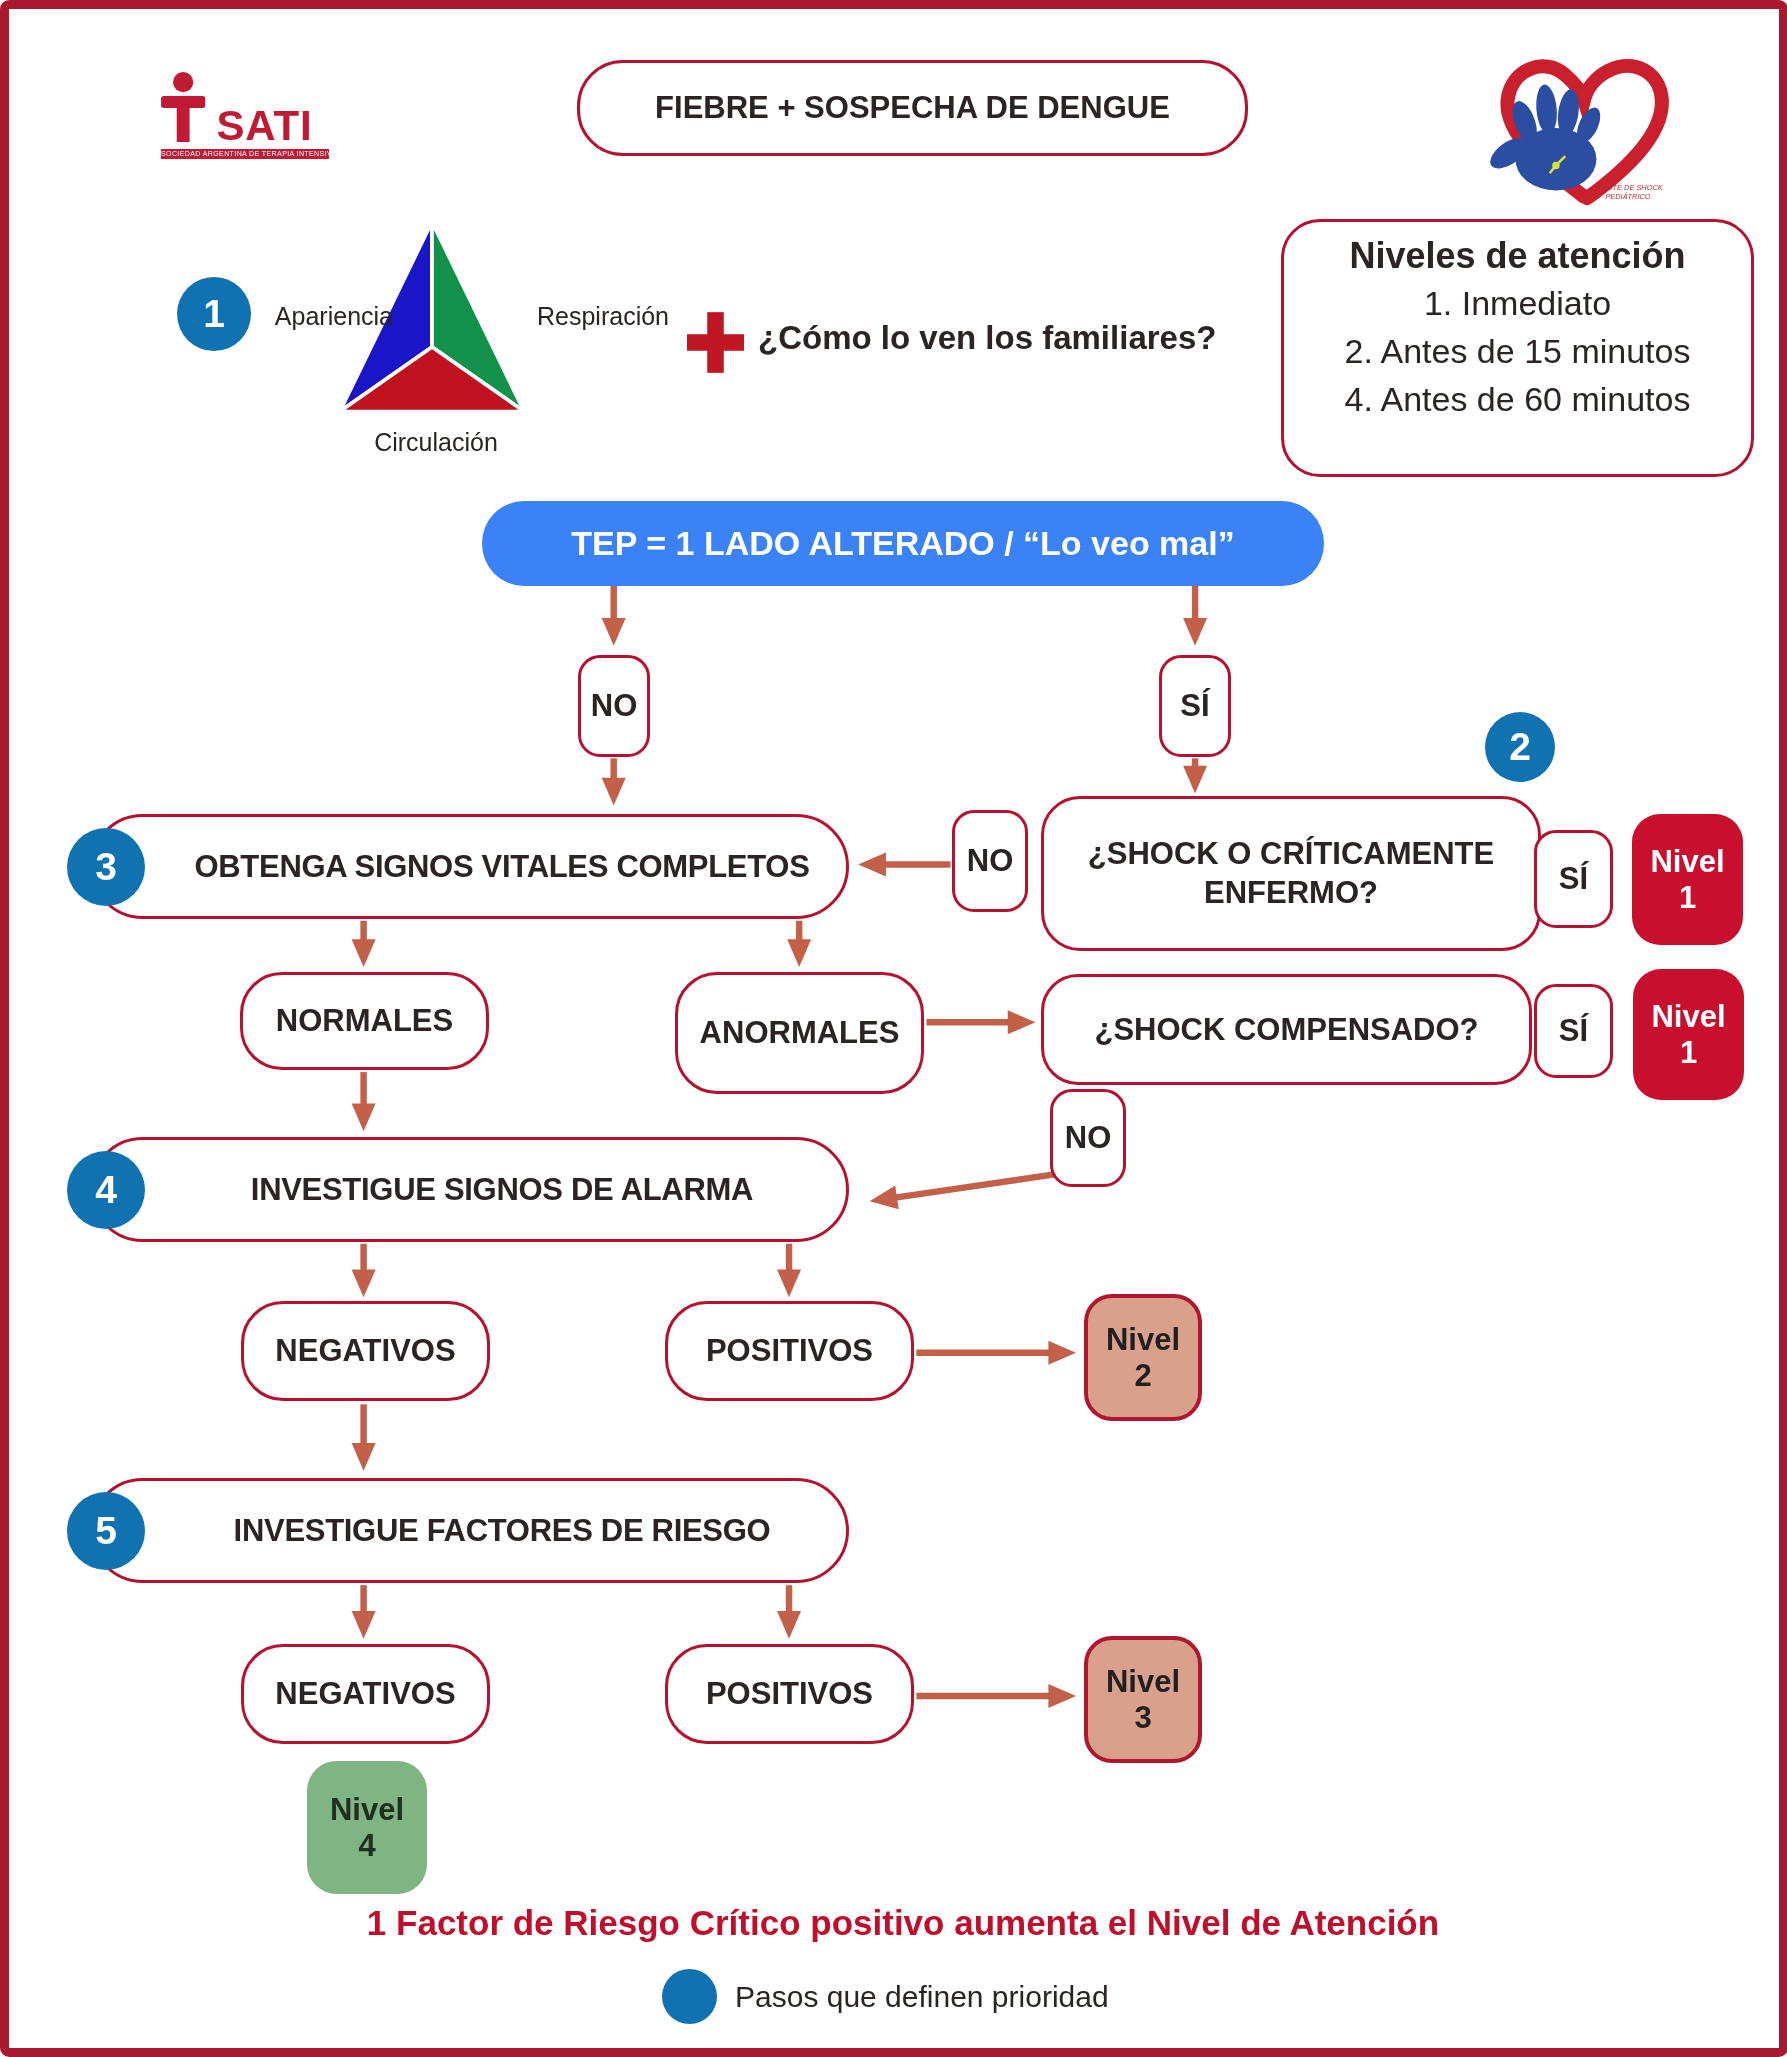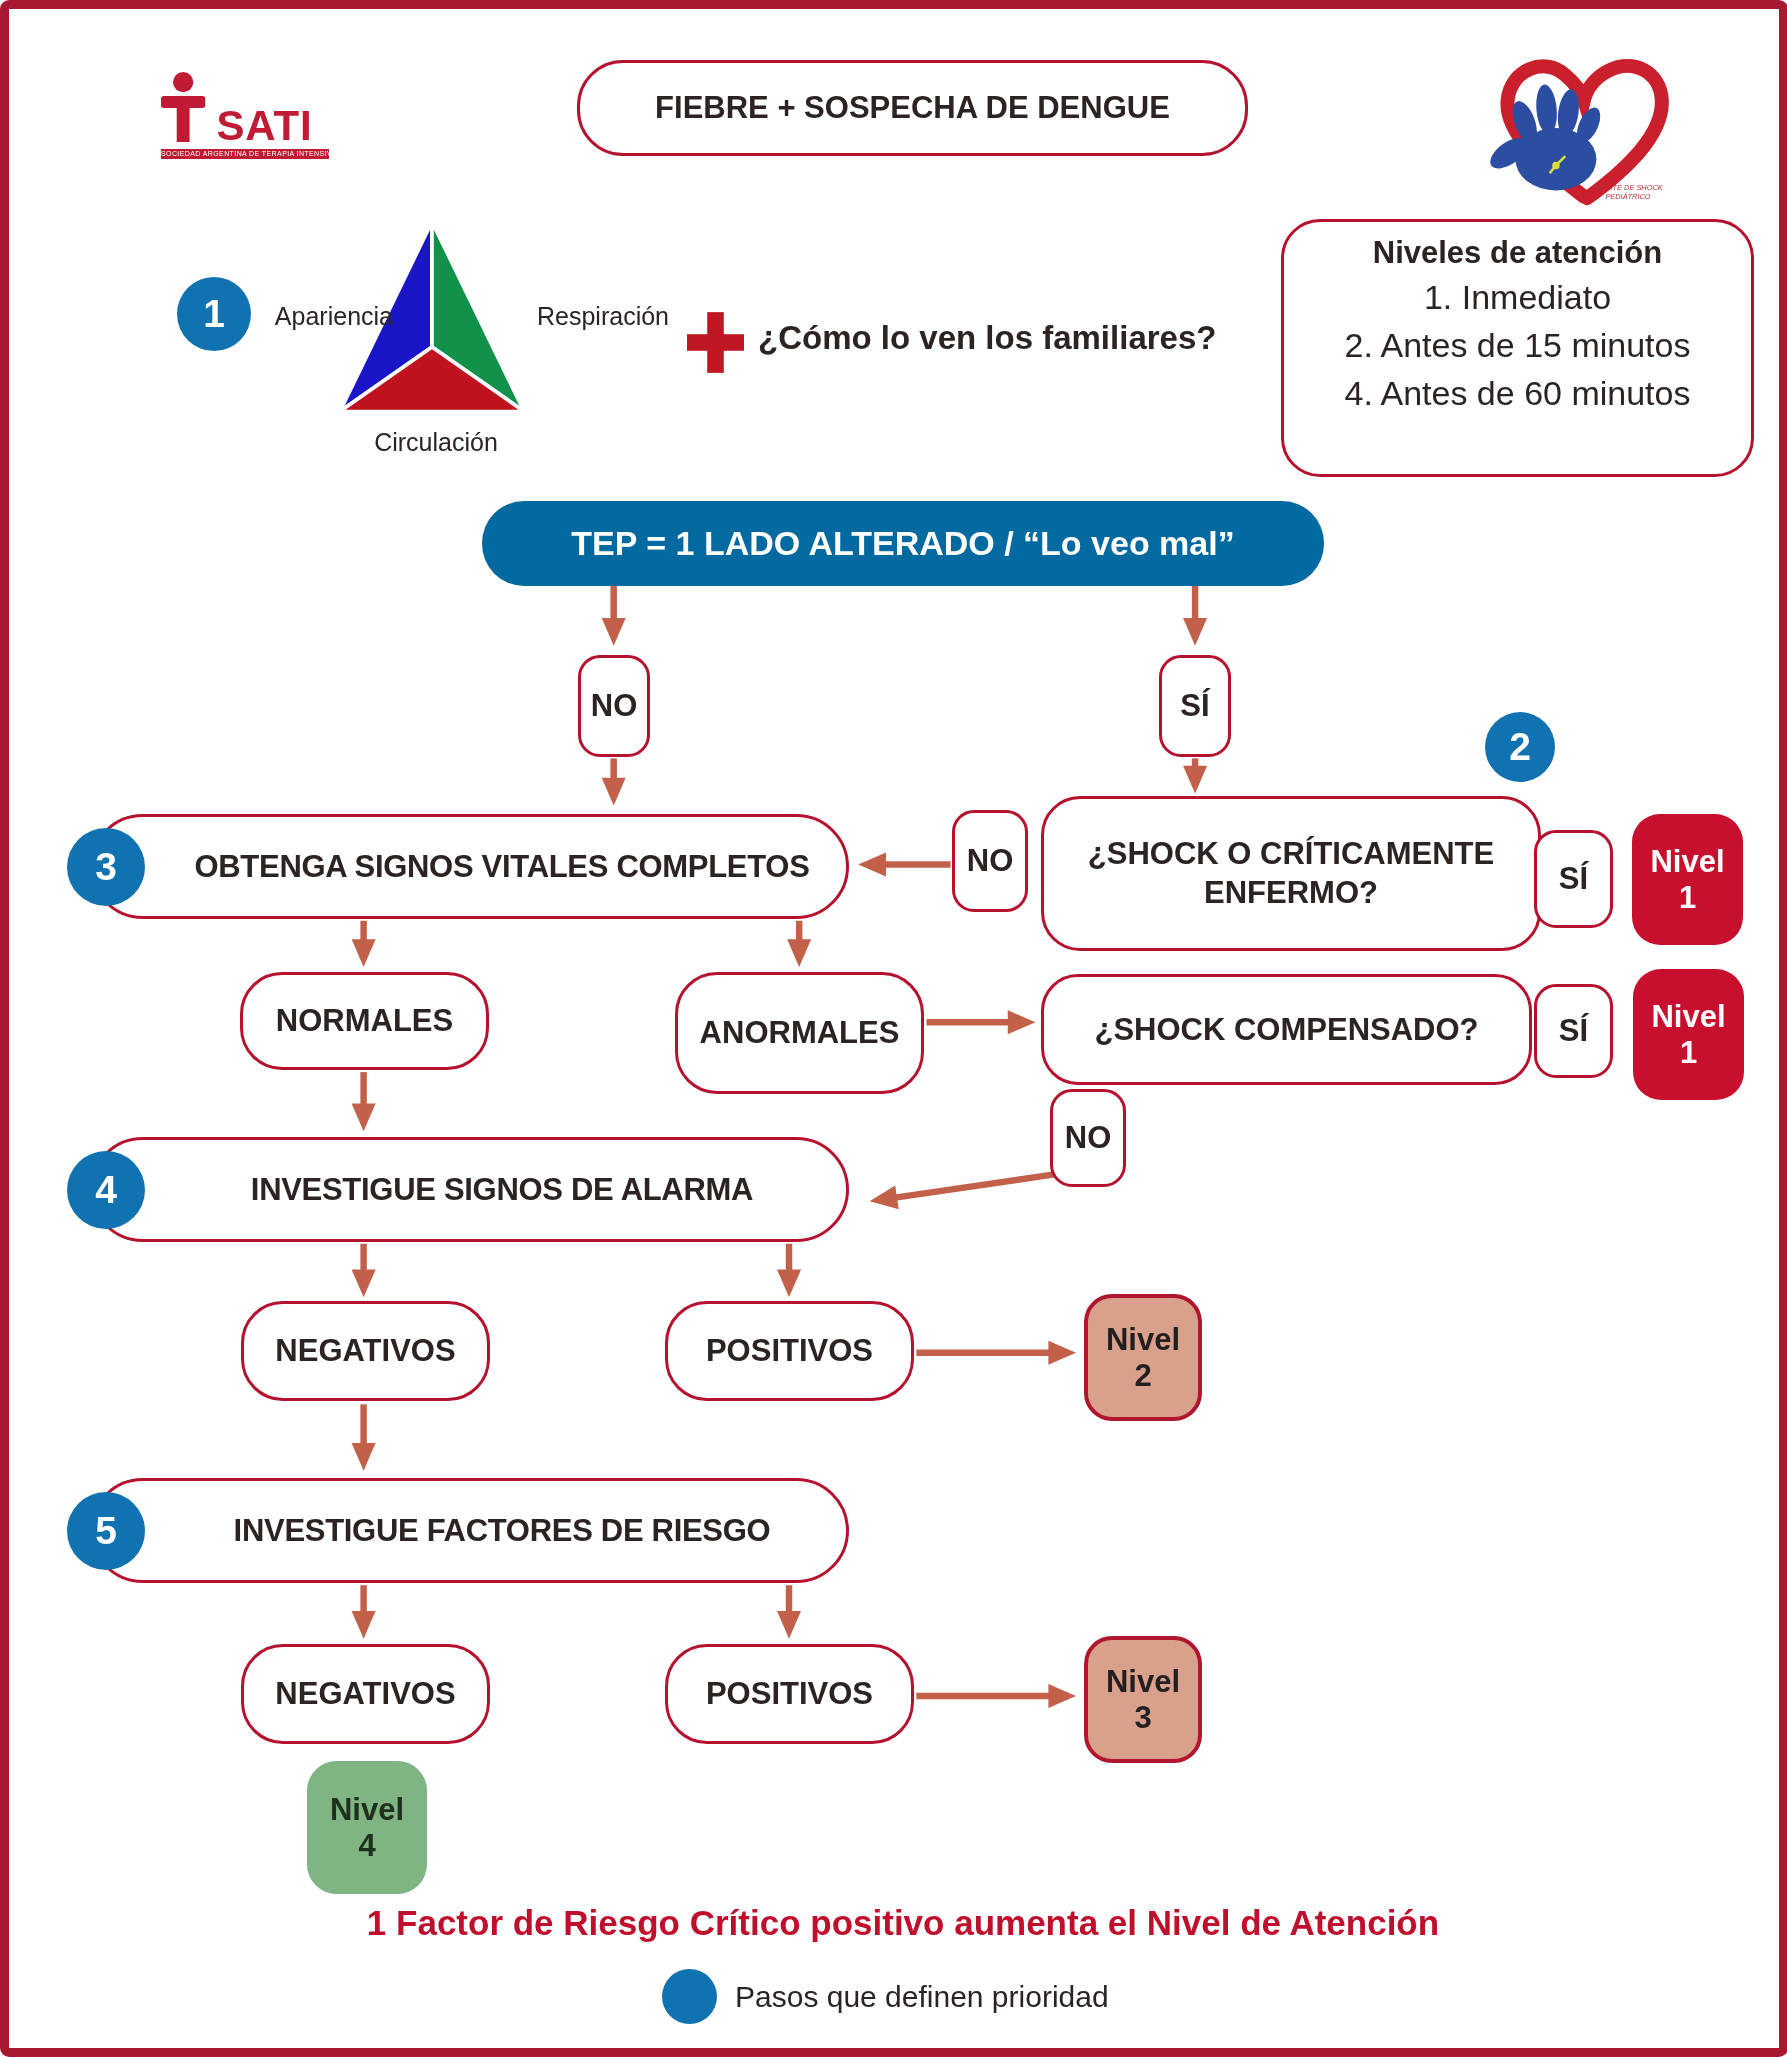--- a/index.html
+++ b/index.html
@@ -15,25 +15,25 @@
   .smallbox{border-radius:22px;}
   .stepcircle{position:absolute;background:#1172b2;border-radius:50%;color:#ffffff;
         display:flex;align-items:center;justify-content:center;font-weight:bold;font-size:39px;z-index:3;}
   .nivel{position:absolute;display:flex;flex-direction:column;align-items:center;justify-content:center;
         font-weight:bold;font-size:31px;line-height:1.15;z-index:2;box-sizing:border-box;text-align:center;}
   .nivel-red{background:#c8102e;color:#ffffff;border-radius:28px;}
   .nivel-tan{background:#d9a18b;color:#231f20;border:4.6px solid #b0172f;border-radius:28px;}
   .nivel-green{background:#7fb483;color:#20301f;border-radius:29.5px;}
   .tri-label{position:absolute;font-size:25px;color:#2b2422;z-index:2;}
   #connectors{position:absolute;left:0;top:0;z-index:1;pointer-events:none;}
-  .banner{position:absolute;background:#0369a1;color:#ffffff;border-radius:42px;
+  .banner{position:absolute;background:#3b82f6;color:#ffffff;border-radius:42px;
         display:flex;align-items:center;justify-content:center;font-weight:bold;font-size:34px;z-index:2;}
   .levels-box{position:absolute;border:3.7px solid #b5122f;border-radius:39px;background:#fff;
         text-align:center;z-index:2;box-sizing:border-box;padding-top:13px;}
-  .levels-box .lv-title{font-weight:bold;font-size:31px;margin-bottom:1.8px;}
+  .levels-box .lv-title{font-weight:bold;font-size:36px;margin-bottom:1.8px;}
   .levels-box .lv-item{font-size:34px;line-height:1.42;}
   .title-pill{position:absolute;border:3.7px solid #b5122f;border-radius:46px;background:#fff;
         display:flex;align-items:center;justify-content:center;font-weight:bold;font-size:31px;z-index:2;}
   .footer-note{position:absolute;left:0;width:1788px;text-align:center;font-weight:bold;
         font-size:35px;color:#c00f2d;z-index:2;}
   .legend-text{position:absolute;font-size:30px;color:#2b2422;z-index:2;}
   .sati{position:absolute;z-index:2;}
   .sati-row{display:flex;align-items:flex-end;}
   .sati-word{color:#c01a35;font-weight:bold;font-size:42px;letter-spacing:0.9px;line-height:.9;}
   .sati-bar{margin-top:3.7px;background:#c01a35;color:#ffffff;font-size:7px;text-align:center;

